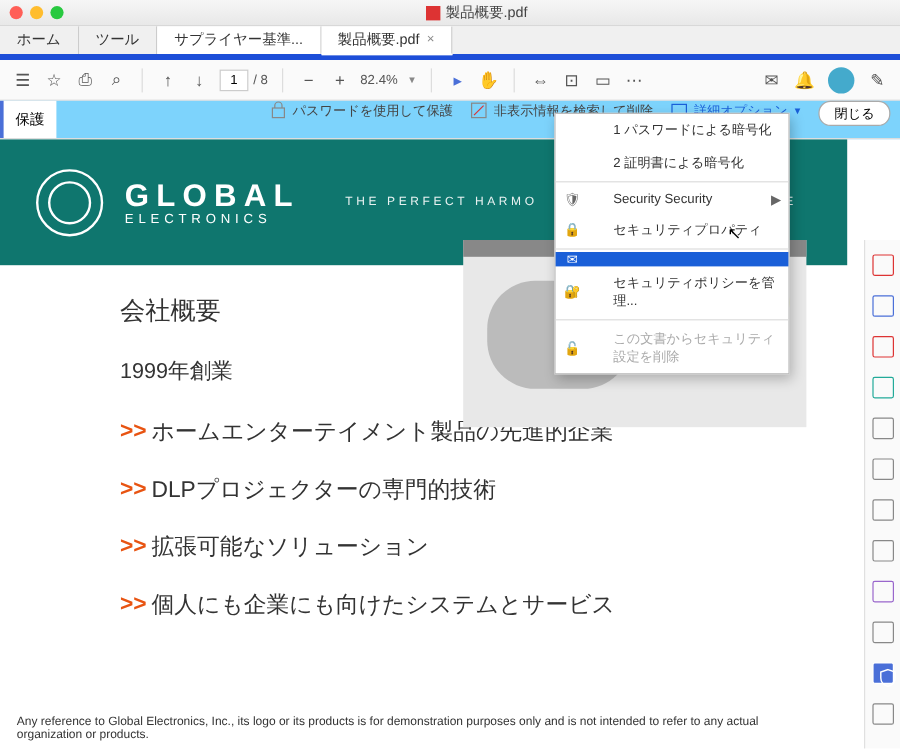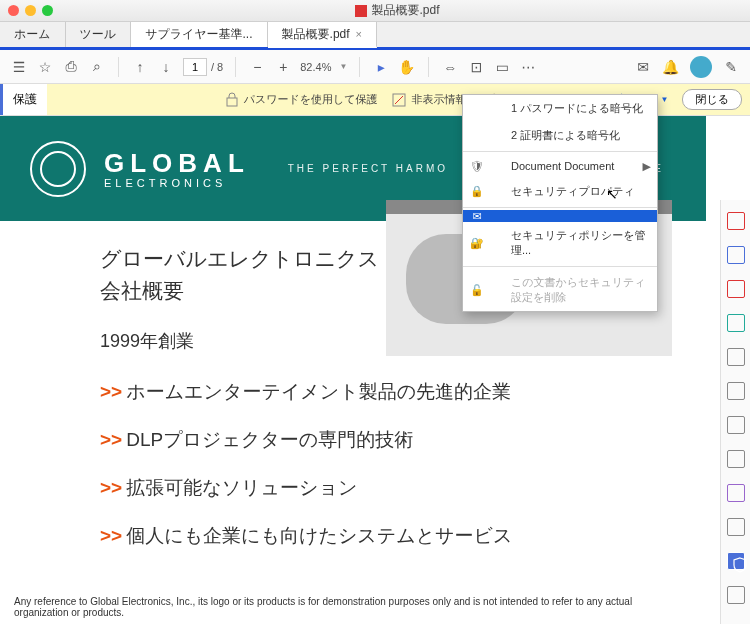--- a/index.html
+++ b/index.html
@@ -5,34 +5,34 @@
 *{margin:0;padding:0;box-sizing:border-box;font-family:"Hiragino Kaku Gothic Pro","Meiryo",sans-serif}
 body{width:750px;height:624px;background:#fff;overflow:hidden;position:relative}
 .titlebar{height:22px;background:linear-gradient(#f6f6f6,#e8e8e8);display:flex;align-items:center;padding:0 8px;border-bottom:1px solid #d0d0d0}
 .traffic{display:flex;gap:6px}
 .traffic span{width:11px;height:11px;border-radius:50%}
 .tl-close{background:#ff5f57}
 .tl-min{background:#ffbd2e}
 .tl-max{background:#28c940}
 .win-title{flex:1;text-align:center;font-size:12px;color:#444}
 .pdf-ico{display:inline-block;width:12px;height:12px;background:#d33;margin-right:4px;vertical-align:middle}
-.tabbar{height:28px;display:flex;border-bottom:3px solid #1d4ed8;background:#f0f0f0}
+.tabbar{height:28px;display:flex;border-bottom:5px solid #1d4ed8;background:#f0f0f0}
 .tab{padding:6px 14px;font-size:12px;color:#333;border-right:1px solid #ccc;display:flex;align-items:center;gap:6px}
 .tab.home,.tab.tool{background:#f0f0f0}
 .tab.doc{background:#fff}
 .tab.active{background:#fff;border-bottom:2px solid #fff;margin-bottom:-1px}
 .tab-close{color:#888;font-size:11px}
 .toolbar{height:34px;display:flex;align-items:center;padding:0 10px;gap:8px;border-bottom:1px solid #ddd;background:#fafafa}
 .tb-ico{width:18px;height:18px;display:flex;align-items:center;justify-content:center;color:#555;font-size:14px}
 .tb-sep{width:1px;height:20px;background:#ddd;margin:0 4px}
 .page-ind{font-size:11px;color:#555;display:flex;align-items:center;gap:4px}
 .page-input{width:24px;height:18px;border:1px solid #ccc;text-align:center;font-size:11px}
 .zoom{font-size:11px;color:#555}
 .toolbar-right{margin-left:auto;display:flex;gap:10px;align-items:center}
-.protectbar{height:32px;display:flex;align-items:center;padding:0 8px;background:#fef9c3;border-bottom:1px solid #ddd;gap:14px;position:relative}
+.protectbar{height:32px;display:flex;align-items:flex-start;padding:0 8px;background:#7dd3fc;border-bottom:1px solid #ddd;gap:14px;position:relative}
 .protect-tab{background:#fff;border-left:3px solid #4a6fd8;padding:4px 10px;font-size:12px;margin-left:-8px;height:100%;display:flex;align-items:center}
 .protect-btn{font-size:11px;color:#444;display:flex;align-items:center;gap:4px}
 .protect-btn svg{flex-shrink:0}
 .close-btn{margin-left:auto;border:1px solid #aaa;border-radius:10px;padding:2px 12px;font-size:11px;background:#fff}
 .canvas{position:relative;height:508px;overflow:hidden}
 .doc-page{position:absolute;left:0;top:0;width:706px;height:100%;background:#fff}
 .orange-band{height:105px;background:#0f766e;display:flex;align-items:center;padding-left:30px;gap:18px;color:#fff}
 .logo-circ{width:56px;height:56px;border:2px solid #fff;border-radius:50%;display:flex;align-items:center;justify-content:center}
 .logo-circ::before{content:"";width:32px;height:32px;border:2px solid #fff;border-radius:50%}
 .logo-txt1{font-size:26px;font-weight:700;letter-spacing:6px}
@@ -152,21 +152,20 @@
         <div class="logo-txt1">GLOBAL</div>
         <div class="logo-txt2">ELECTRONICS</div>
       </div>
       <div class="tagline">THE PERFECT HARMO</div>
       <div class="tagline" style="position:absolute;right:42px">TYLE</div>
     </div>
     <div class="prod-img">
         <div class="pad"></div>
       </div>
     <div class="content">
-      <div class="h1">グローバルエレクトロニクス</div>
       <div class="h1b">会社概要</div>
       <div class="founded">1999年創業</div>
       <div class="bullet">
           <span class="chev">&gt;&gt;</span>
           <span>ホームエンターテイメント製品の先進的企業</span>
         </div>
       <div class="bullet">
           <span class="chev">&gt;&gt;</span>
           <span>DLPプロジェクターの専門的技術</span>
         </div>
@@ -199,21 +198,21 @@
     <span class="rt-gray"></span>
   </div>
 </div>
 
 <div class="dropdown">
   <div class="dd-item">1 パスワードによる暗号化</div>
   <div class="dd-item">2 証明書による暗号化</div>
   <div class="dd-sep"></div>
   <div class="dd-item">
       <span class="dd-ico">🛡</span>
-      <span>Document Document</span>
+      <span>Security Security</span>
       <span class="dd-sub">▶</span>
     </div>
   <div class="dd-item">
       <span class="dd-ico">🔒</span>
       <span>セキュリティプロパティ</span>
     </div>
   <div class="dd-sep"></div>
   <div class="dd-item sel">
       <span class="dd-ico">✉</span>
     </div>

